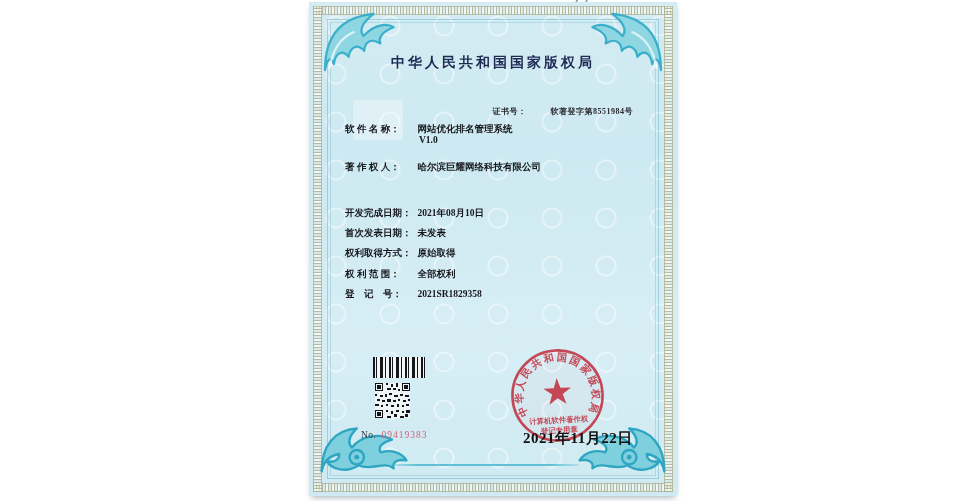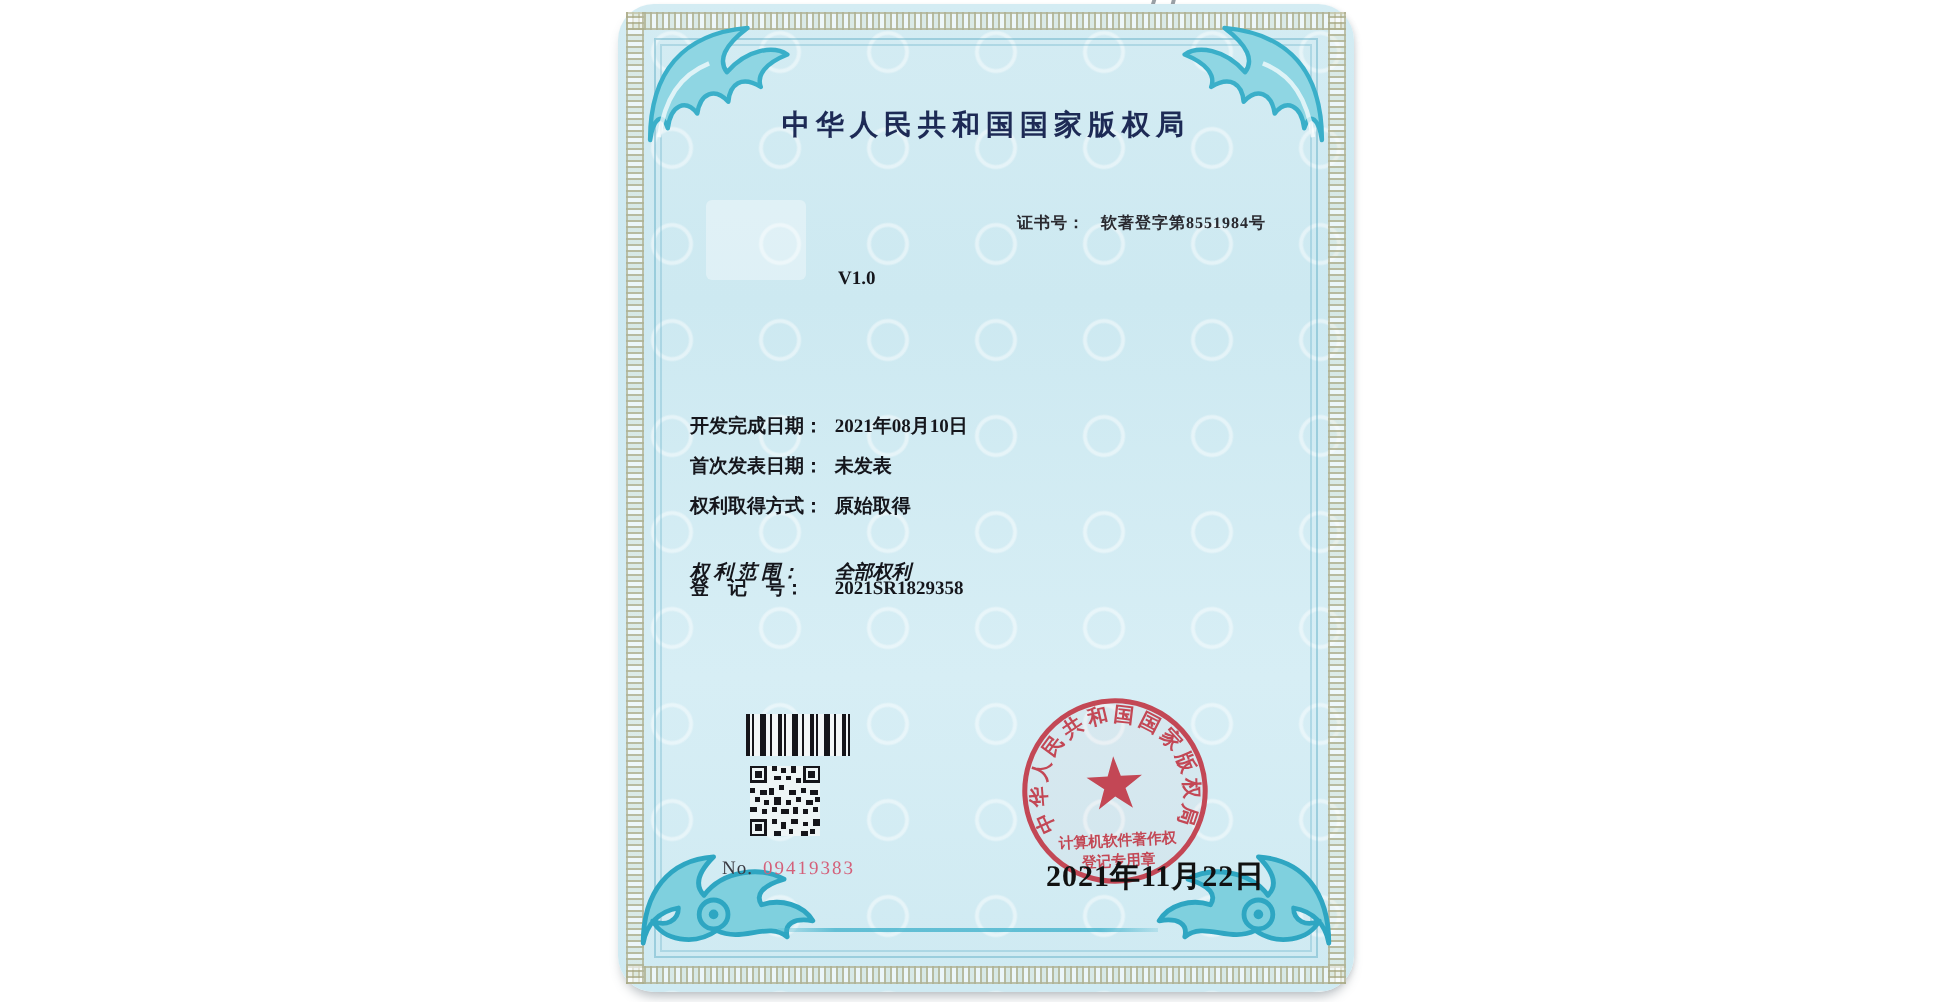--- a/index.html
+++ b/index.html
@@ -7,21 +7,20 @@
               font-family:"Liberation Serif", serif; }
   .stage { position:relative; width:969px; height:501px; background:#ffffff; }
 
   
   .cert { position:absolute; left:309px; top:2px; width:368px; height:494px;
           background:
             radial-gradient(circle 13px at 50% 50%, rgba(255,255,255,0.0) 8px, rgba(255,255,255,0.45) 9px, rgba(255,255,255,0.45) 10px, rgba(255,255,255,0) 11px),
             linear-gradient(180deg,#d4ecf3 0%, #cde9f1 30%, #d7eef5 68%, #cfeaf2 100%);
           background-size: 54px 48px, 100% 100%;
           box-shadow: 0 4px 6px -2px rgba(70,85,95,.4), 2px 0 3px -2px rgba(70,85,95,.2);
-          border-radius: 18px;
   }
 
   
   .lace { position:absolute; opacity:.85; }
   .lace.h { left:4px; right:4px; height:9px;
             background: repeating-linear-gradient(90deg, rgba(176,175,140,.95) 0 1px, rgba(255,255,255,.7) 1px 3px, rgba(176,175,140,.95) 3px 4px, rgba(232,232,210,.4) 4px 6px);
             border-top:1px solid rgba(170,170,135,.8); border-bottom:1px solid rgba(170,170,135,.8); }
   .lace.v { top:4px; bottom:4px; width:9px;
             background: repeating-linear-gradient(0deg, rgba(176,175,140,.95) 0 1px, rgba(255,255,255,.7) 1px 3px, rgba(176,175,140,.95) 3px 4px, rgba(232,232,210,.4) 4px 6px);
             border-left:1px solid rgba(170,170,135,.8); border-right:1px solid rgba(170,170,135,.8); }
@@ -41,33 +40,33 @@
   .fl.br { transform:scaleX(-1); }
 
   
   .authority { position:absolute; left:0; right:0; top:52px; text-align:center;
                font-size:14px; font-weight:bold; letter-spacing:3px;
                color:#1d2a55; }
   .cert-title { position:absolute; left:0; right:0; top:76px; text-align:center;
                font-size:18px; font-weight:bold; letter-spacing:1px; color:#10131c; }
   .certno { position:absolute; right:44px; top:104px; font-size:8px; font-weight:bold;
             color:#2a2a30; letter-spacing:.5px; }
-  .certno .lbl { margin-right:8px; }
+  .certno .lbl { margin-right:24px; }
 
   .row { position:absolute; left:36px; font-size:9.5px; font-weight:bold; color:#15161c;
          white-space:nowrap; }
   .row .lab { display:inline-block; width:68px; }
   .row .val { margin-left:2px; }
   .row.r0 { top:121px; } .v2 { position:absolute; left:110px; top:133px;
          font-size:9.5px; font-weight:bold; color:#15161c; }
   .row.r1 { top:159px; }
   .row.r2 { top:205px; }
   .row.r3 { top:225px; }
   .row.r4 { top:245px; }
-  .row.r5 { top:278px;font-style:italic; }
+  .row.r5 { top:266px; }
   .row.r6 { top:286px; }
 
   .stmt { position:absolute; left:22px; width:326px; font-size:9.5px; font-weight:bold;
           color:#15161c; letter-spacing:.3px; }
   .stmt.l1 { top:311px; padding-left:19px; }
   .stmt.l2 { top:331px; }
 
   .barcode { position:absolute; left:64px; top:355px; width:52px; height:21px;
              background: repeating-linear-gradient(90deg,#15151a 0 2px, #f2f6f7 2px 3px,
                #15151a 3px 4px, #f2f6f7 4px 7px, #15151a 7px 10px, #f2f6f7 10px 12px,
@@ -130,21 +129,29 @@
       <circle cx="46" cy="40" r="9" fill="none" stroke="#2ea6c2" stroke-width="3"></circle>
       <circle cx="46" cy="40" r="3" fill="#2ea6c2"></circle>
     </svg>
     <div class="bottom-line"></div>
 
     <div class="authority">中华人民共和国国家版权局</div>
     <div class="certno">
       <span class="lbl">证书号：</span><span>软著登字第8551984号</span>
     </div>
 
+    <div class="row r0">
+      <span class="lab">软 件 名 称：</span>
+      <span class="val">网站优化排名管理系统</span>
+    </div>
     <div class="v2">V1.0</div>
+    <div class="row r1">
+      <span class="lab">著 作 权 人：</span>
+      <span class="val">哈尔滨巨耀网络科技有限公司</span>
+    </div>
     <div class="row r2">
       <span class="lab">开发完成日期：</span>
       <span class="val">2021年08月10日</span>
     </div>
     <div class="row r3">
       <span class="lab">首次发表日期：</span>
       <span class="val">未发表</span>
     </div>
     <div class="row r4">
       <span class="lab">权利取得方式：</span>

